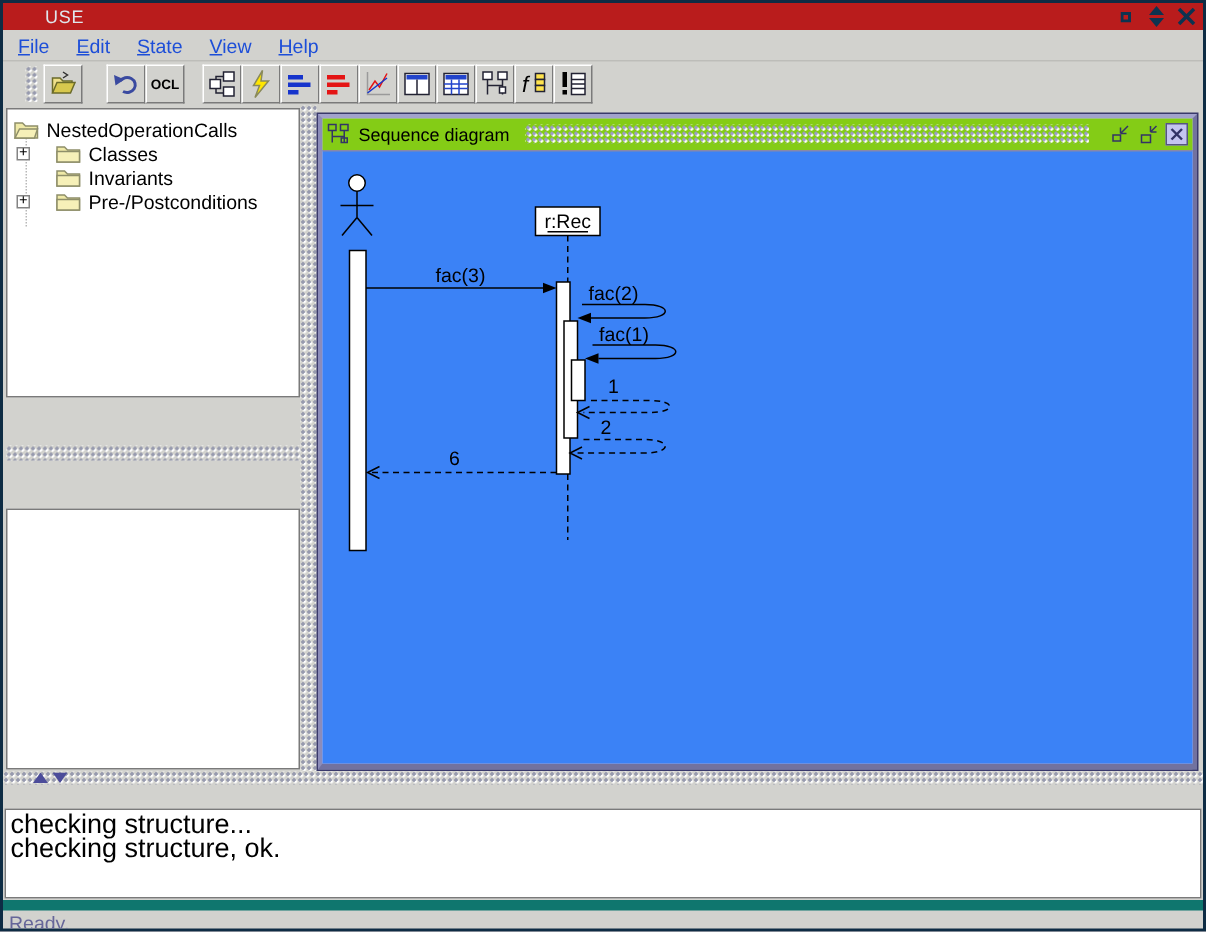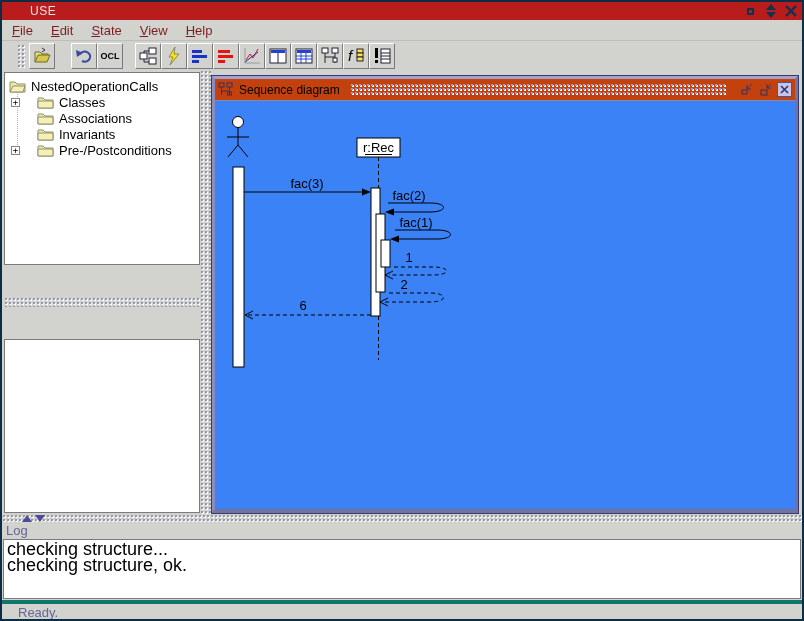--- a/index.html
+++ b/index.html
@@ -12,21 +12,21 @@
   .titlebar { position:absolute; left:0; top:0; width:800px; height:18px;
               background:#b91c1c; display:flex; align-items:center; }
   .titlebar .title { color:#dfe6ec; font-size:12px; margin-left:28px; letter-spacing:0.5px; }
   .titlebar .controls { position:absolute; right:4px; top:0; height:18px; display:flex; align-items:center; gap:6px; }
   .wbtn { display:inline-flex; align-items:center; justify-content:center; width:14px; height:14px; color:#0d3350; }
   .wbtn svg { display:block; }
 
   
   .menubar { position:absolute; left:0; top:18px; width:800px; height:21px;
              display:flex; align-items:center; padding-left:8px; border-bottom:1px solid #bdbdb9; }
-  .menu-item { display:inline-block; font-size:13px; color:#7f1d1d; margin-right:14px; padding:1px 2px; }
+  .menu-item { display:inline-block; font-size:13px; color:#1d4ed8; margin-right:14px; padding:1px 2px; }
   .menu-item::first-letter { text-decoration: underline; }
 
   
   .toolbar { position:absolute; left:12px; top:39px; width:800px; height:29px;
              display:flex; align-items:center; }
   .bumps { background-color:#d2d2ce;
            background-image: radial-gradient(#979aae 1px, transparent 1.3px),
                              radial-gradient(#ffffff 1px, transparent 1.3px);
            background-size:4px 4px; background-position:0 0, 1px 1px; }
   .drag-handle { width:8px; height:24px; margin-left:3px; }
@@ -53,41 +53,41 @@
          font-size:9px; line-height:7px; text-align:center; color:#000; margin-left:6px; margin-right:3px;
          font-family:"DejaVu Sans Mono", monospace; }
   .exp-spacer { width:12px; flex:0 0 auto; margin-left:6px; }
   .trow.root { padding-left:4px; }
   .treeline { position:absolute; left:12px; top:16px; height:62px; border-left:1px dotted #b8b8b8; }
 
   
   .iframe { width:100%; height:100%; background:#ccccff; outline:1px solid #39396b;
             border:3px solid; border-color:#a2a2cc #72729f #72729f #8c8cba; border-bottom-width:4px;
             display:flex; flex-direction:column; }
-  .ititle { height:21px; background:#c2410c; display:flex; align-items:center; padding:0 3px; flex:0 0 auto; }
+  .ititle { height:21px; background:#84cc16; display:flex; align-items:center; padding:0 3px; flex:0 0 auto; }
   .ititle .ititle-label { font-size:12px; color:#000; margin-left:5px; white-space:nowrap; }
   .ititle .fill { flex:1; height:13px; margin:0 10px;
                   background-image: radial-gradient(#9b9bcc 1px, transparent 1.2px),
                                     radial-gradient(#ffffff 1px, transparent 1.2px);
                   background-size:4px 4px; background-position:0 0, 1px 1px; }
   .ifbtn { display:inline-flex; align-items:center; justify-content:center; width:16px; height:16px; margin-left:3px; }
   .ifbtn.close { border:1px solid #55557f; background:#c4c4f0; width:15px; height:15px; }
   .icontent { flex:1; background:#3b82f6; border-top:1px solid #8888aa; overflow:hidden; padding:3px 0 0 4px; }
 
   
   .hsplit { position:absolute; left:0; top:512px; width:800px; height:9px; display:flex; align-items:center; }
   .onetouch { display:flex; gap:3px; margin-left:20px; }
   .onetouch svg { display:block; }
   .logpanel { position:absolute; left:0; top:521px; width:800px; height:77px; }
   .loglabel { height:16px; font-size:13px; color:#666699; padding-left:4px; line-height:16px; }
   .logbox { position:absolute; left:1px; top:16px; width:798px; height:60px; background:#fff;
             border:1px solid #7a7a7a; padding:1px 3px; }
   .logline { font-size:18px; color:#000; line-height:16px; white-space:pre; }
-  .statusbar { position:absolute; left:0; top:598px; width:800px; height:19px; border-top:4px solid #0f766e;
-               font-size:13px; color:#666699; padding-left:16px; line-height:18px; }
+  .statusbar { position:absolute; left:0; top:598px; width:800px; height:19px; border-top:7px solid #0f766e;
+               font-size:13px; color:#666699; padding-left:4px; line-height:18px; }
 
   svg text { font-family:"Liberation Sans","DejaVu Sans",sans-serif; }
 </style>
 </head>
 <body>
 
 <div class="stage">
 
   <div class="titlebar">
     <span class="title">USE</span>
@@ -239,28 +239,20 @@
 
         <div class="trow">
           <span class="exp">+</span>
           <svg class="folder" width="17" height="13" style="margin-left:14px;">
             <path d="M1,12 V2 h5 l2,2 h8 v8 z" fill="#efe9a7" stroke="#8f8f6a"></path>
             <path d="M1,5 H16 V12 H1 Z" fill="#f6f0b8" stroke="#8f8f6a"></path>
           </svg>
           <span class="tlabel">Classes</span>
         </div>
 
-        <div class="trow">
-          <span class="exp-spacer"></span>
-          <svg class="folder" width="17" height="13" style="margin-left:14px;">
-            <path d="M1,12 V2 h5 l2,2 h8 v8 z" fill="#efe9a7" stroke="#8f8f6a"></path>
-            <path d="M1,5 H16 V12 H1 Z" fill="#f6f0b8" stroke="#8f8f6a"></path>
-          </svg>
-          <span class="tlabel">Associations</span>
-        </div>
 
         <div class="trow">
           <span class="exp-spacer"></span>
           <svg class="folder" width="17" height="13" style="margin-left:14px;">
             <path d="M1,12 V2 h5 l2,2 h8 v8 z" fill="#efe9a7" stroke="#8f8f6a"></path>
             <path d="M1,5 H16 V12 H1 Z" fill="#f6f0b8" stroke="#8f8f6a"></path>
           </svg>
           <span class="tlabel">Invariants</span>
         </div>
 
@@ -382,21 +374,20 @@
       <svg width="10" height="7">
         <polygon points="5,0 10,7 0,7" fill="#4c4c9a"></polygon>
       </svg>
       <svg width="10" height="7">
         <polygon points="0,0 10,0 5,7" fill="#4c4c9a"></polygon>
       </svg>
     </span>
   </div>
 
   <div class="logpanel">
-    <div class="loglabel">Log</div>
     <div class="logbox">
       <div class="logline">checking structure...</div>
       <div class="logline">checking structure, ok.</div>
     </div>
   </div>
 
   <div class="statusbar">Ready.</div>
 
 </div>
 

